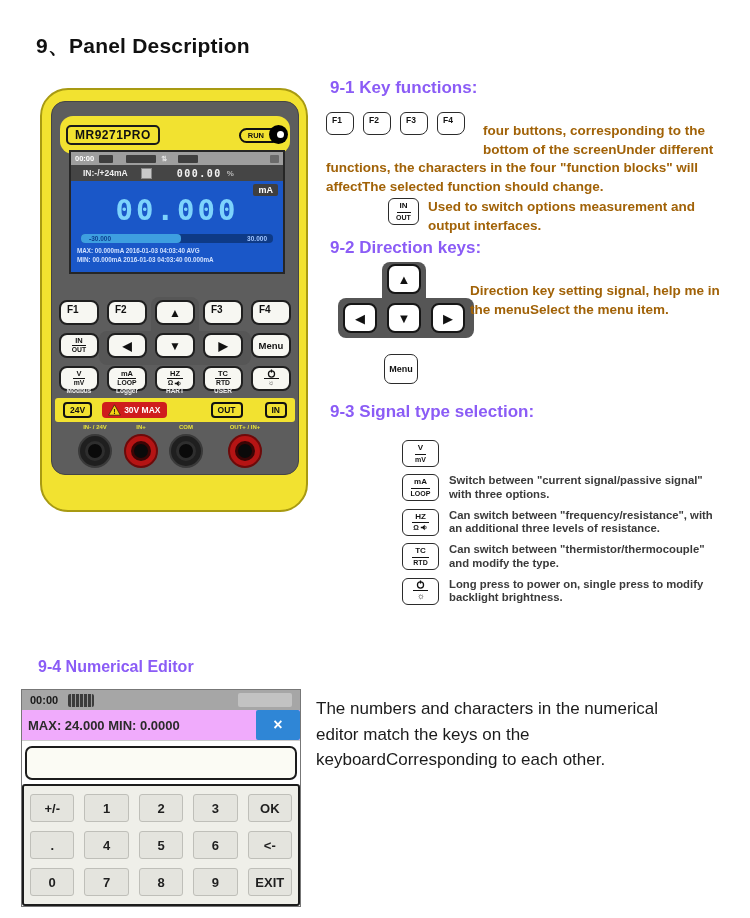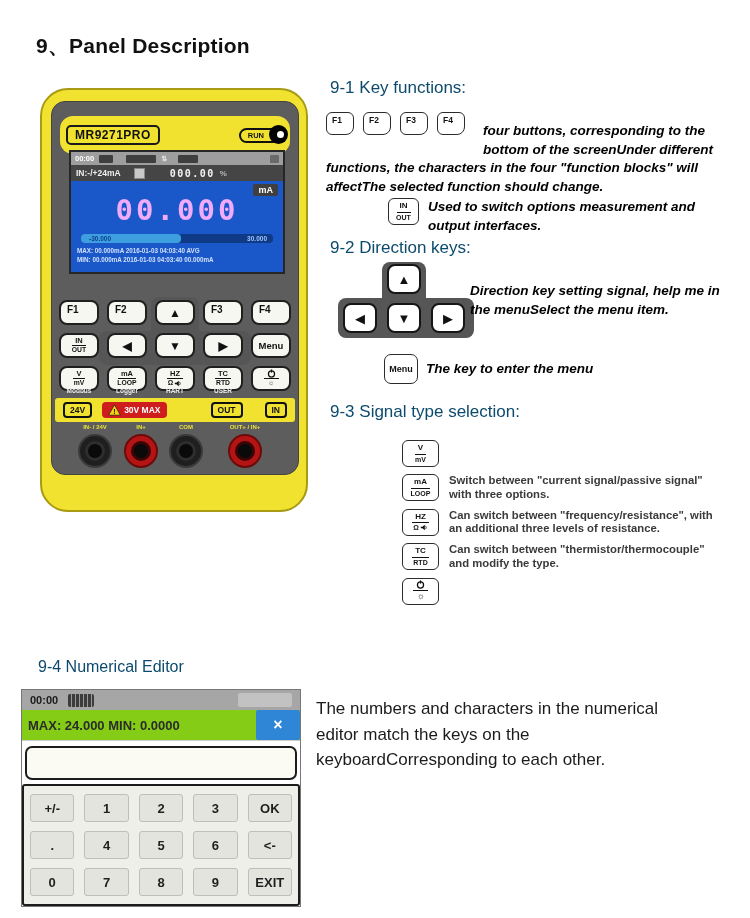--- a/index.html
+++ b/index.html
@@ -2,22 +2,22 @@
 <html><head>
 <meta charset="utf-8">
 <style>
   html,body{margin:0;padding:0;background:#fff;}
   body{width:750px;height:918px;position:relative;overflow:hidden;
        font-family:"Liberation Sans", sans-serif;color:#222;}
   .abs{position:absolute;}
 
   
   .page-title{left:36px;top:32px;font-size:21px;font-weight:700;color:#111;letter-spacing:.2px;}
-  .sec-head{font-size:17px;font-weight:400;color:#0c4a6e;}
-  .para{font-size:13.5px;font-weight:700;color:#000000;line-height:1.38;font-style:italic;}
+  .sec-head{font-size:17px;font-weight:700;color:#8b5cf6;}
+  .para{font-size:13.5px;font-weight:700;color:#a16207;line-height:1.38;}
   .para-lite{font-size:17px;font-weight:400;color:#1b1b1b;line-height:1.5;}
 
   
   .kbtn{background:#fff;border:1.6px solid #2b2b2b;border-radius:5px;box-sizing:border-box;
         display:flex;flex-direction:column;align-items:center;justify-content:center;
         font-weight:700;color:#111;flex:0 0 auto;}
   .kbtn-f{width:28px;height:23px;align-items:flex-start;justify-content:flex-start;
           padding:2px 0 0 5px;font-size:8.5px;border-radius:6px 6px 8px 6px;}
   .stack{line-height:1.05;}
   .stack .t{font-size:8px;border-bottom:1.3px solid #111;padding:0 3px 1px;display:flex;align-items:center;gap:1px;}
@@ -51,29 +51,29 @@
 
   
   .lcd{position:absolute;left:17px;top:48px;width:212px;height:120px;border:2px solid #262626;
        display:flex;flex-direction:column;background:#1a57c8;}
   .lcd-status{height:13px;background:#9e9e9e;display:flex;align-items:center;gap:5px;padding:0 4px;}
   .lcd-status .time{font-size:7.5px;font-weight:700;color:#fff;}
   .sb{background:#3f3f3f;border-radius:1px;height:8px;}
   .sb1{width:14px;} .sb2{width:30px;margin-left:8px;} .sb3{width:20px;margin-left:6px;} .sb4{width:9px;margin-left:auto;background:#6a6a6a;}
   .updown{color:#e8e8e8;font-size:7px;font-weight:700;}
   .lcd-inrow{height:16px;background:#454545;display:flex;align-items:center;padding:0 5px;gap:5px;}
-  .lcd-inrow .inlab{font-size:8.5px;font-weight:700;color:#eee;}
+  .lcd-inrow .inlab{font-size:8.5px;font-weight:700;color:#eee;margin-left:7px;}
   .loop-ico{width:9px;height:9px;background:#c9c9c9;border:1px solid #888;margin-left:8px;}
   .seg-small{font-family:"DejaVu Sans Mono",monospace;font-size:10px;font-weight:700;color:#f2f2f2;letter-spacing:1.5px;margin-left:20px;}
   .pct{font-size:8px;color:#b9b9b9;font-weight:700;}
   .lcd-main{flex:1;position:relative;}
   .unit-badge{position:absolute;right:5px;top:3px;background:#3f3f3f;color:#fff;font-size:9px;
               font-weight:700;padding:1px 5px;border-radius:2px;}
   .seg-big{text-align:center;margin-top:15px;font-family:"DejaVu Sans Mono",monospace;
-           font-size:29px;font-weight:700;color:#f0abfc;letter-spacing:3px;line-height:1;}
+           font-size:29px;font-weight:700;color:#7dd3fc;letter-spacing:3px;line-height:1;}
   .lcd-bar{position:absolute;left:10px;right:10px;top:53px;height:9px;background:#0e3a86;border-radius:4px;}
   .lcd-bar-fill{width:52%;height:100%;background:#3e9fe0;border-radius:4px;}
   .bar-min{position:absolute;left:8px;top:1px;font-size:6.5px;font-weight:700;color:#0d3f90;}
   .bar-max{position:absolute;right:6px;top:1px;font-size:6.5px;font-weight:700;color:#9fc4ff;}
   .lcd-stats{position:absolute;left:6px;right:4px;top:66px;font-size:6.3px;font-weight:700;
              color:#cfe0ff;line-height:1.35;white-space:nowrap;}
   .lcd-soft{height:14px;background:#0c0c0c;display:flex;gap:2px;padding:1px 2px;}
   .softkey{border:1px solid #e8e8e8;background:#1a1a1a;color:#fff;font-size:8.5px;font-weight:700;
            display:flex;align-items:center;justify-content:center;flex:1.1;}
   .softkey.blank{background:#f0f0f0;border-color:#f0f0f0;flex:.7;}
@@ -114,21 +114,21 @@
   .jack.blk .mid{border:3px solid #2e2e2e;}
   .jack.red .mid{border:3px solid #3a0505;}
 
   
   .editor{left:22px;top:690px;width:278px;outline:1px solid #777;background:#fff;}
   .ed-title{height:20px;background:#a6a6a6;display:flex;align-items:center;padding:0 8px;gap:10px;}
   .ed-time{font-size:11px;font-weight:700;color:#1a1a1a;}
   .ed-badge{width:26px;height:13px;background:#3c3c3c;border-radius:2px;
             background-image:repeating-linear-gradient(90deg,#3c3c3c 0 3px,#9a9a9a 3px 4px);}
   .ed-tab{margin-left:auto;width:54px;height:14px;background:#c2c2c2;border-radius:2px;}
-  .ed-maxmin{height:30px;background:#84cc16;display:flex;align-items:center;border-bottom:1px solid #ccc;}
+  .ed-maxmin{height:30px;background:#f0abfc;display:flex;align-items:center;border-bottom:1px solid #ccc;}
   .ed-maxmin .mm{font-size:13px;font-weight:700;color:#2b2b2b;padding-left:6px;}
   .ed-close{margin-left:auto;width:44px;height:30px;background:#2f86d6;color:#fff;font-size:16px;
             font-weight:700;display:flex;align-items:center;justify-content:center;border-radius:2px;}
   .ed-input{margin:5px 3px 4px;height:30px;background:#fbfbf4;border:2.5px solid #1c1c1c;border-radius:7px;}
   .ed-pad{margin:0 0 0 0;border:2.5px solid #1c1c1c;border-radius:3px;background:#efefe9;
           padding:8px 6px;display:grid;grid-template-columns:repeat(5,1fr);gap:9px 10px;}
   .ed-key{height:26px;background:#e4e4de;border:1px solid #bfbfb9;border-radius:3px;
           display:flex;align-items:center;justify-content:center;font-size:13px;font-weight:700;color:#1f1f1f;}
 </style>
 </head>
@@ -304,21 +304,20 @@
   <div class="pad-back abs" style="left:0;top:36px;width:136px;height:40px;"></div>
   <div class="dir-key abs" style="left:49px;top:2px;">▲</div>
   <div class="dir-key abs" style="left:5px;top:41px;">◀</div>
   <div class="dir-key abs" style="left:49px;top:41px;">▼</div>
   <div class="dir-key abs" style="left:93px;top:41px;">▶</div>
 </div>
 <div class="abs para" style="left:470px;top:282px;width:256px;">Direction key setting signal, help me in the menuSelect the menu item.</div>
 
 <div class="abs" style="left:384px;top:354px;display:flex;gap:8px;align-items:center;">
   <span class="kbtn" style="width:34px;height:30px;font-size:9px;border-radius:7px;">Menu</span>
-  <span class="para">The key to enter the menu</span>
 </div>
 
 <div class="abs sec-head" style="left:330px;top:402px;">9-3 Signal type selection:</div>
 
 <div class="abs" style="left:402px;top:440px;">
   <div class="sig-item">
     <span class="kbtn stack">
       <span class="t">V</span>
       <span class="b">mV</span>
     </span>
@@ -353,20 +352,21 @@
   <div class="sig-item">
     <span class="kbtn stack">
       <span class="t">
           <svg width="9" height="9" viewBox="0 0 10 10">
             <circle cx="5" cy="5.5" r="3.4" fill="none" stroke="#111" stroke-width="1.4"></circle>
             <line x1="5" y1="0.5" x2="5" y2="4" stroke="#111" stroke-width="1.4"></line>
           </svg>
         </span>
       <span class="b" style="font-size:9px;">☼</span>
     </span>
+    <span class="txt">Long press to power on, single press to modify backlight brightness.</span>
   </div>
 </div>
 
 <div class="abs sec-head" style="left:38px;top:658px;font-size:16px;">9-4 Numerical Editor</div>
 
 <div class="abs editor">
   <div class="ed-title">
     <span class="ed-time">00:00</span>
     <span class="ed-badge"></span>
     <span class="ed-tab"></span>

